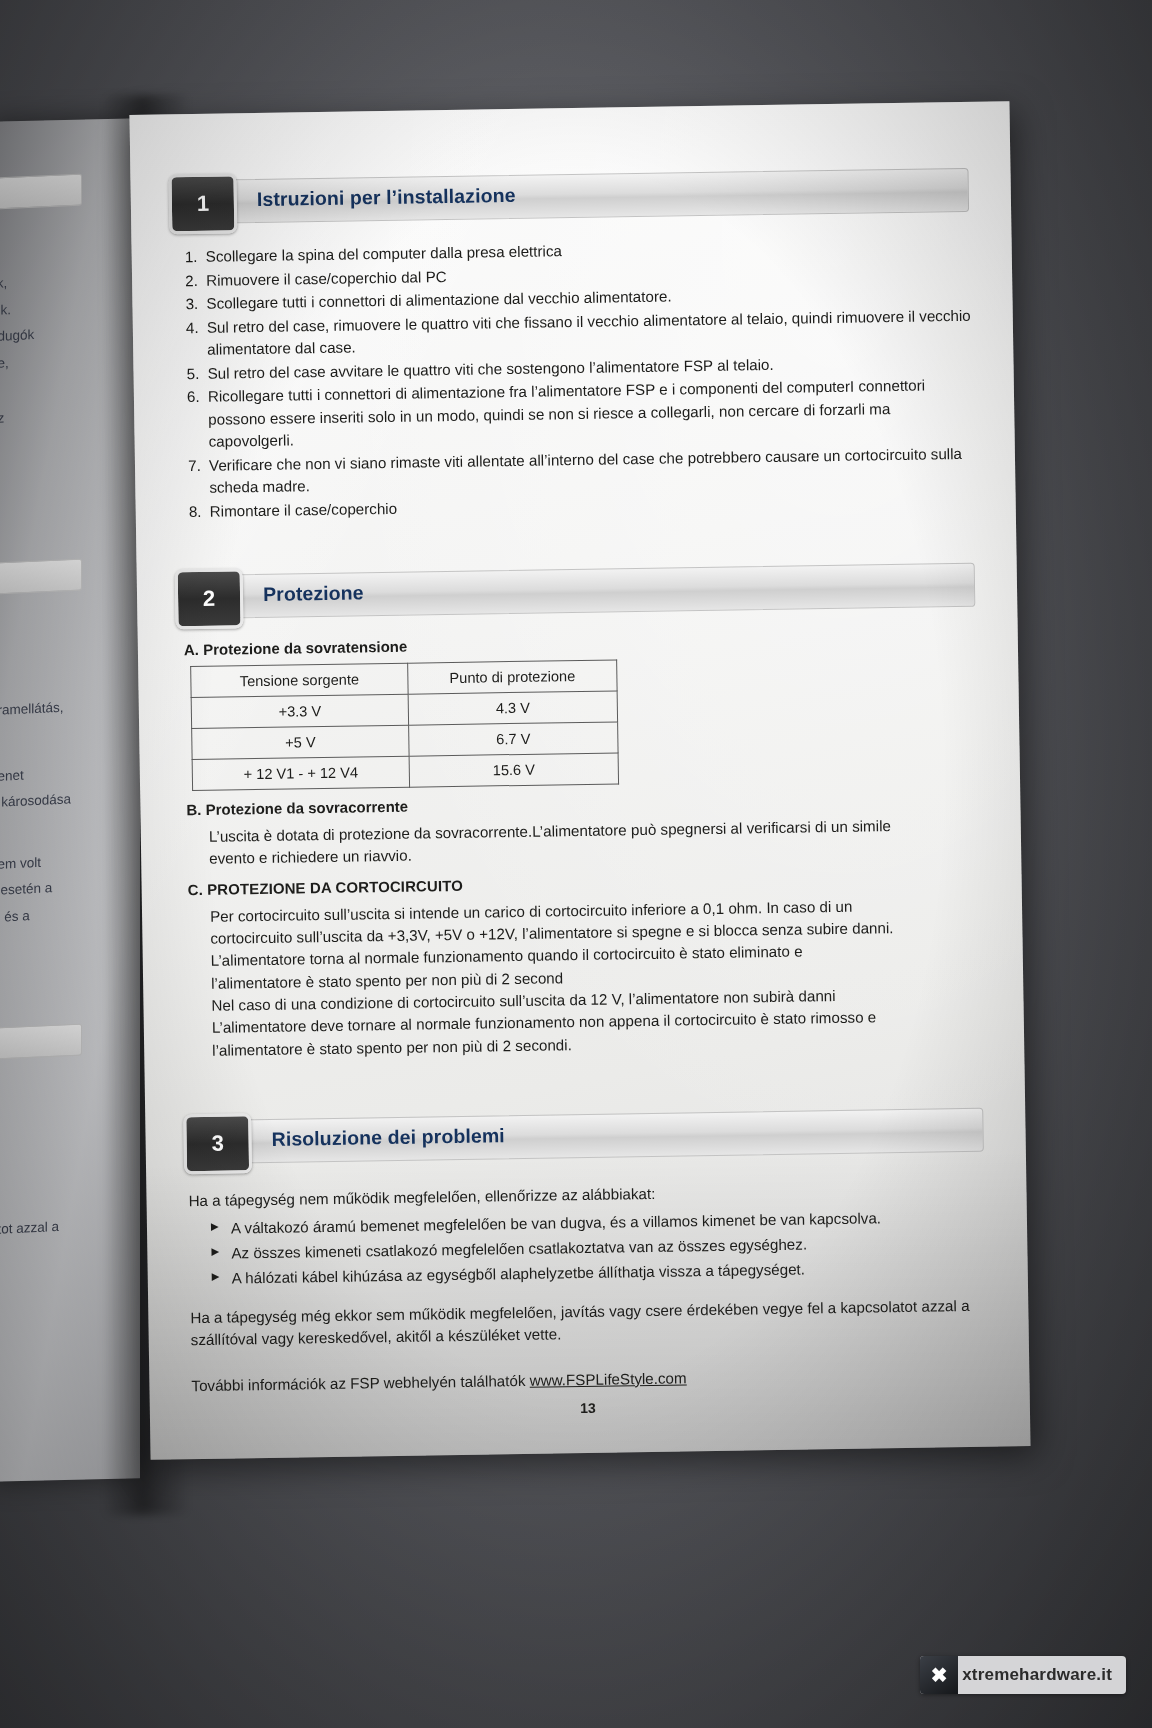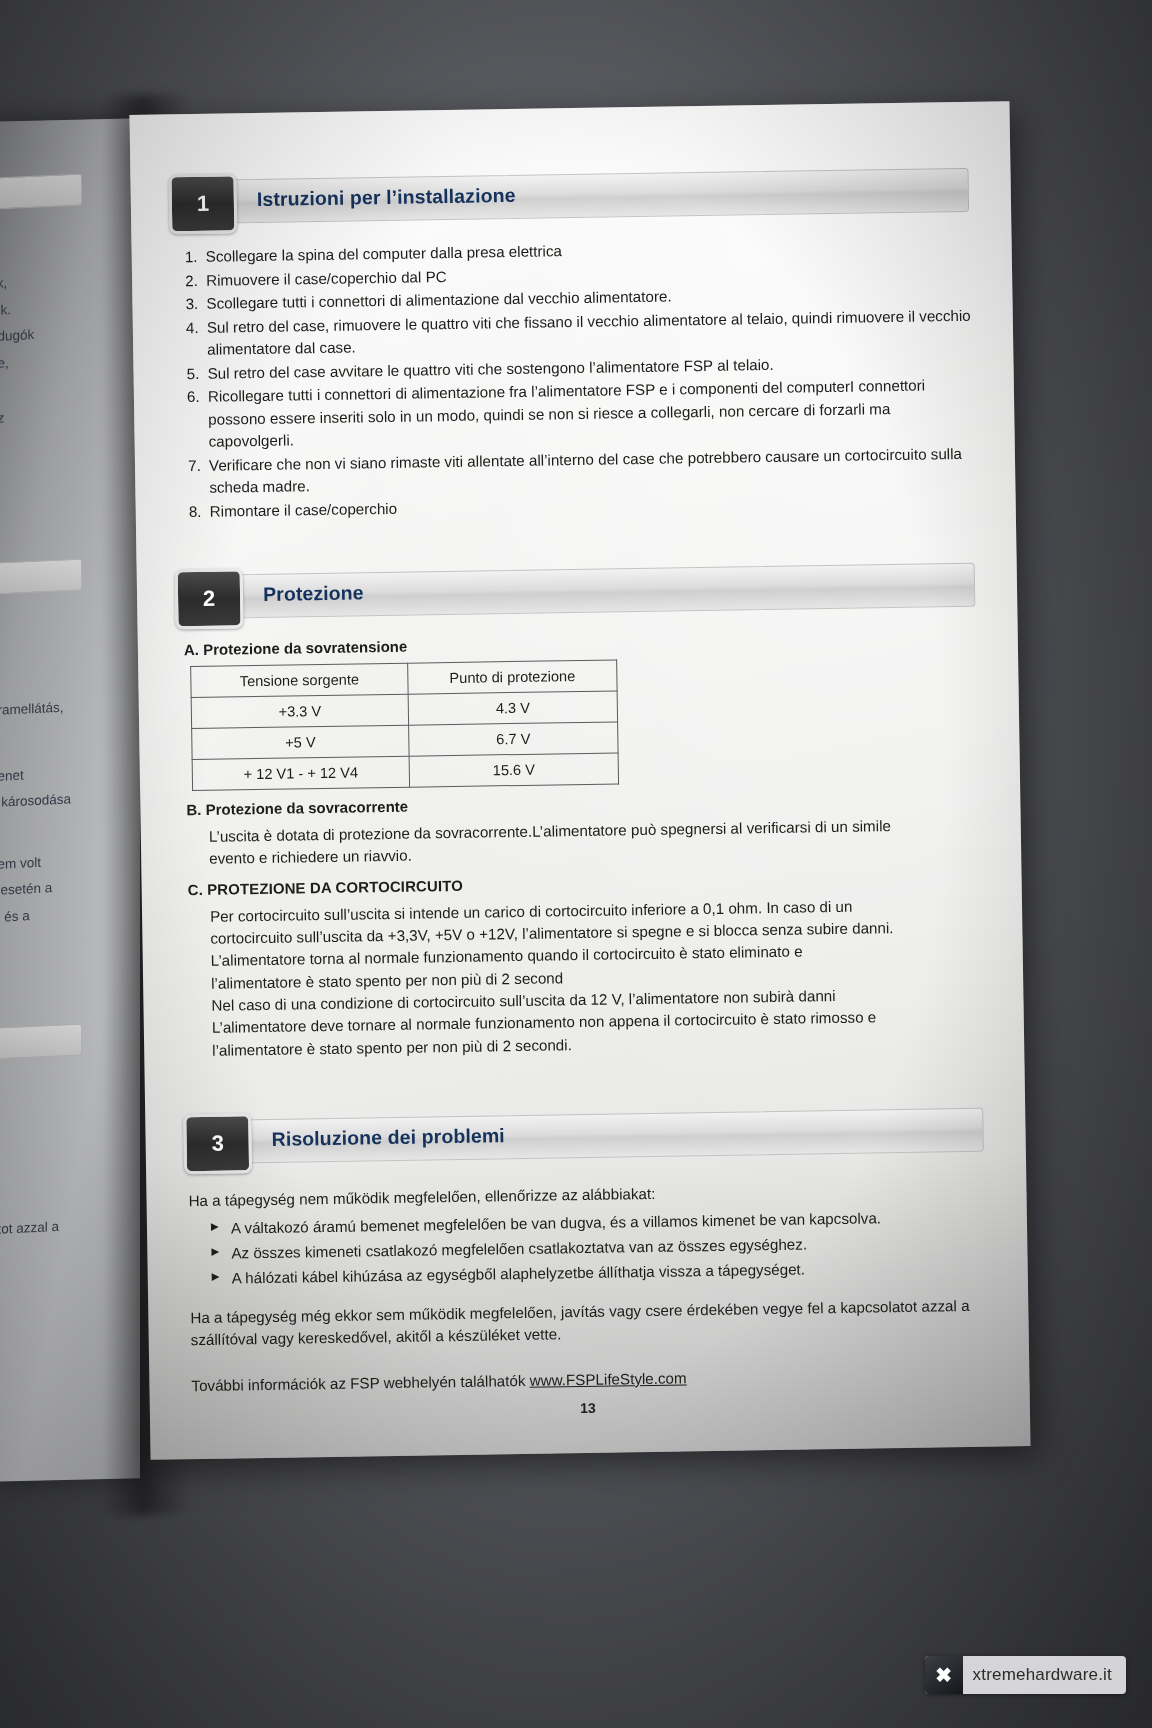--- a/index.html
+++ b/index.html
@@ -276,24 +276,25 @@
     background: linear-gradient(145deg, #3b3f46, #15171a);
     border-radius: 4px 0 0 4px;
     display: flex;
     align-items: center;
     justify-content: center;
     color: #fff;
     font-size: 20px;
     font-weight: bold;
   }
   .wm-text {
-    margin-left: 10px;
+    margin-left: 4px;
     font-size: 17px;
     color: #2b2b2b;
     letter-spacing: .2px;
+    font-weight: bold;
   }
 
   
   .vignette {
     position: absolute;
     inset: 0;
     pointer-events: none;
     background: radial-gradient(ellipse at 50% 45%, rgba(0,0,0,0) 45%, rgba(0,0,0,.35) 100%);
   }
 </style>

